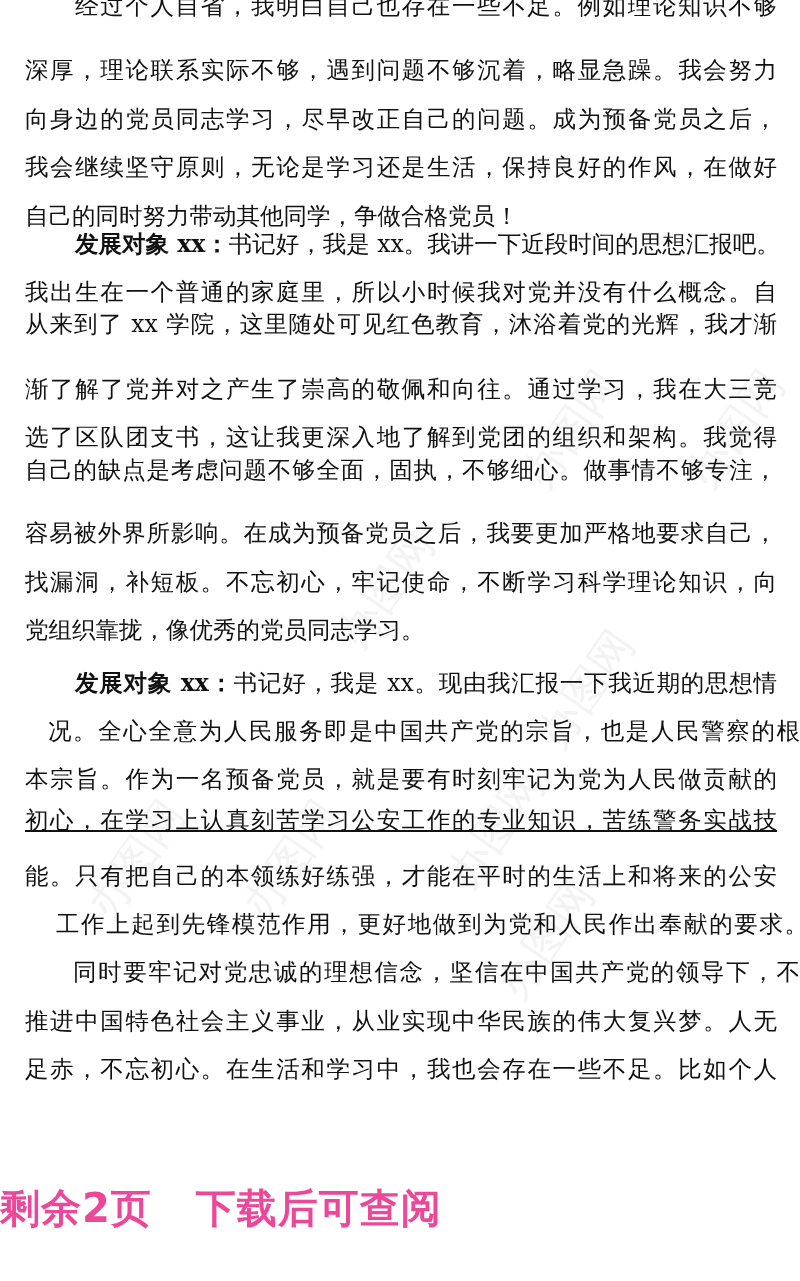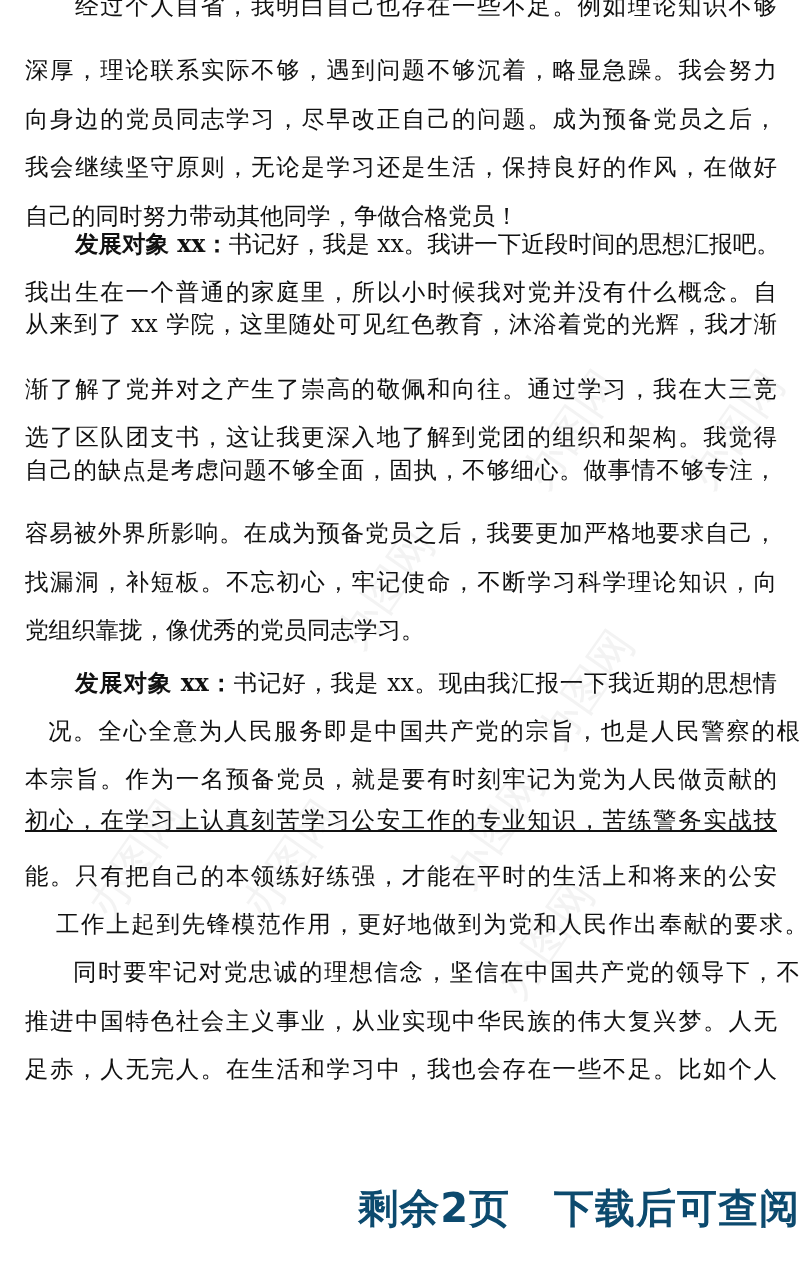--- a/index.html
+++ b/index.html
@@ -17,22 +17,22 @@
   .line.last { text-align-last: left; }
   .line.indent { left: 75px; width: 702px; }
   .bold { font-weight: bold; }
   .watermark {
     position: absolute; font-size: 44px; color: rgba(160,160,160,0.12);
     transform: rotate(-55deg); font-family: "DejaVu Sans", sans-serif; white-space: nowrap;
     pointer-events: none;
   }
   .footer {
     position: absolute; left: 0; width: 800px; top: 1178px; height: 60px;
-    text-align: right; font-family: "DejaVu Sans", sans-serif; font-weight: bold;
-    font-size: 40px; color: #0c4a6e; line-height: 60px; letter-spacing: 1px;
+    text-align: left; font-family: "DejaVu Sans", sans-serif; font-weight: bold;
+    font-size: 40px; color: #ec4899; line-height: 60px; letter-spacing: 1px;
   }
   .footer span + span { margin-left: 44px; }
 </style>
 </head>
 <body>
 
 <div class="page">
 
   <div class="watermark" style="left:505px; top:400px;">办图网</div>
   <div class="watermark" style="left:670px; top:400px;">办图网</div>
@@ -69,19 +69,19 @@
     <div class="line indent" style="top:659px;">
       <span class="bold">发展对象 xx：</span><span>书记好，我是 xx。现由我汇报一下我近期的思想情</span>
     </div>
     <div class="line" style="top:707px;margin-left:23px;">况。全心全意为人民服务即是中国共产党的宗旨，也是人民警察的根</div>
     <div class="line" style="top:755px;">本宗旨。作为一名预备党员，就是要有时刻牢记为党为人民做贡献的</div>
     <div class="line" style="top:796px;text-decoration:underline;">初心，在学习上认真刻苦学习公安工作的专业知识，苦练警务实战技</div>
     <div class="line" style="top:852px;">能。只有把自己的本领练好练强，才能在平时的生活上和将来的公安</div>
     <div class="line" style="top:900px;margin-left:31px;">工作上起到先锋模范作用，更好地做到为党和人民作出奉献的要求。</div>
     <div class="line" style="top:948px;margin-left:48px;">同时要牢记对党忠诚的理想信念，坚信在中国共产党的领导下，不断</div>
     <div class="line" style="top:997px;">推进中国特色社会主义事业，从业实现中华民族的伟大复兴梦。人无</div>
-    <div class="line" style="top:1045px;">足赤，人无完人。在生活和学习中，我也会存在一些不足。比如个人</div>
+    <div class="line" style="top:1045px;">足赤，不忘初心。在生活和学习中，我也会存在一些不足。比如个人</div>
   </div>
 
   <div class="footer">
     <span>剩余2页</span><span>下载后可查阅</span>
   </div>
 </div>
 
 </body></html>

